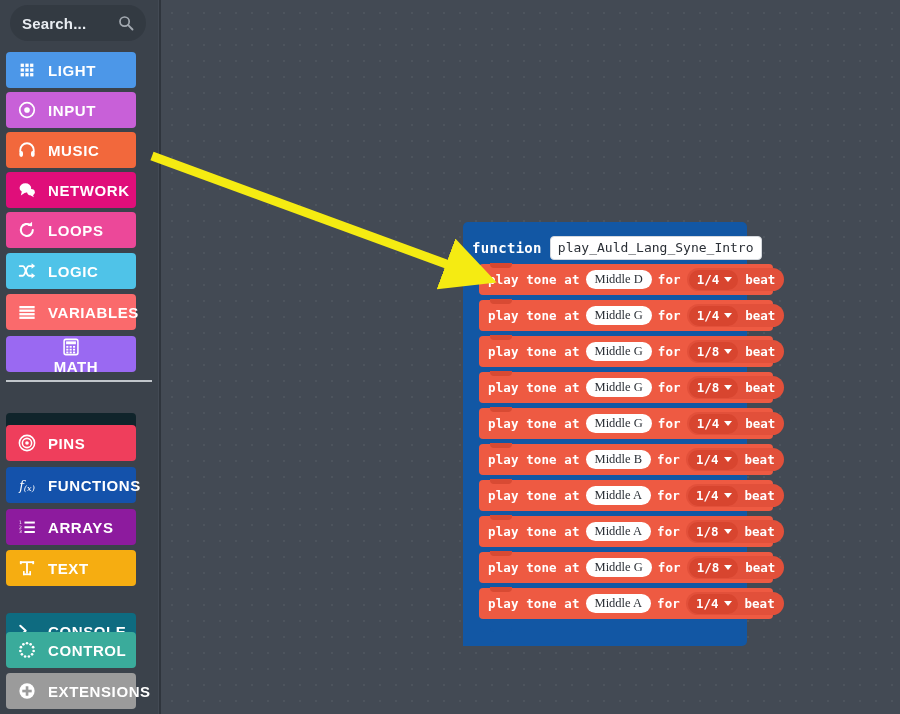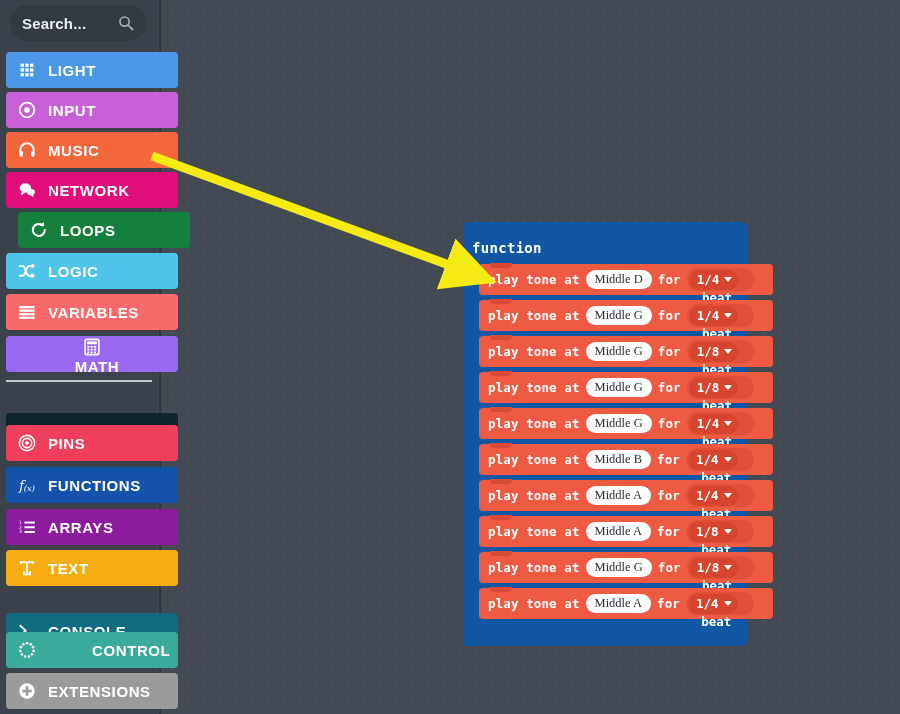--- a/index.html
+++ b/index.html
@@ -55,21 +55,21 @@
     font-size: 15px;
     font-weight: bold;
     letter-spacing: 0.2px;
     flex: 1;
   }
   .search-icon { width: 16px; height: 16px; flex: none; opacity: .75;}
 
   .cat {
     position: absolute;
     left: 6px;
-    width: 172px;
+    width: 130px;
     height: 36px;
     border-radius: 4px;
     display: flex;
     align-items: center;
     box-sizing: border-box;
     padding-left: 10px;
   }
   .cat .ico {
     width: 22px; height: 22px;
     flex: none;
@@ -194,21 +194,20 @@
   }
   .beat-group {
     display: flex;
     align-items: center;
     background: #e2503a;
     border-radius: 13px;
     margin-left: 6px;
     padding: 2px 9px 2px 2px;
     height: 23px;
     box-sizing: border-box;
-    flex-direction: column;
   }
   .beat-field {
     display: flex; align-items: center;
     background: #d8452f;
     border-radius: 11px;
     padding: 2px 6px 3px 8px;
     margin-right: 7px;
   }
   .beat-val {
     color: #ffffff;
@@ -303,21 +302,21 @@
         <span class="ico">
           <svg viewBox="0 0 22 22" width="20" height="20">
             <ellipse cx="9.2" cy="8.8" rx="6.4" ry="5.1" fill="#ffffff"></ellipse>
             <path d="M5.4 12.4 L4.2 17 L9.6 13.6 z" fill="#ffffff"></path>
             <ellipse cx="15.4" cy="13.4" rx="4.2" ry="3.4" fill="#ffffff"></ellipse>
             <path d="M17.4 16 L18.6 19 L14.6 16.8 z" fill="#ffffff"></path>
           </svg>
         </span>
         <span class="lbl">NETWORK</span>
       </div>
-      <div class="cat" style="top: 212px; background: #15803d; margin-left: 12px;">
+      <div class="cat" style="top: 212px; background: #ec4899;">
         <span class="ico">
           <svg viewBox="0 0 22 22" width="20" height="20">
             <path d="M17.4 11 a6.6 6.6 0 1 1 -2.6 -5.3" fill="none" stroke="#ffffff" stroke-width="2.3" stroke-linecap="round"></path>
             <path d="M16.6 1.8 L16.6 7 L11.4 6.2 z" fill="#ffffff"></path>
           </svg>
         </span>
         <span class="lbl">LOOPS</span>
       </div>
       <div class="cat" style="top: 253px; background: rgb(79, 195, 232);">
         <span class="ico">
@@ -414,21 +413,21 @@
       </div>
       <div class="cat" style="top: 613px; background: rgb(14, 107, 128);">
         <span class="ico">
           <svg viewBox="0 0 22 22" width="20" height="20">
             <path d="M3.6 5.2 L9.6 10.6 L3.6 16" fill="none" stroke="#ffffff" stroke-width="2.2" stroke-linecap="round" stroke-linejoin="round"></path>
             <rect x="10.6" y="15" width="8.2" height="2.2" fill="#ffffff"></rect>
           </svg>
         </span>
         <span class="lbl">CONSOLE</span>
       </div>
-      <div class="cat" style="top: 632px; background: rgb(58, 171, 155); gap: 44px;">
+      <div class="cat" style="top: 632px; background: rgb(58, 171, 155);">
         <span class="ico">
           <svg viewBox="0 0 22 22" width="20" height="20">
             <circle cx="11.0" cy="3.6" r="1.45" fill="#ffffff"></circle>
             <circle cx="15.0" cy="4.8" r="1.45" fill="#ffffff"></circle>
             <circle cx="17.7" cy="7.9" r="1.45" fill="#ffffff"></circle>
             <circle cx="18.3" cy="12.1" r="1.45" fill="#ffffff"></circle>
             <circle cx="16.6" cy="15.8" r="1.45" fill="#ffffff"></circle>
             <circle cx="13.1" cy="18.1" r="1.45" fill="#ffffff"></circle>
             <circle cx="8.9" cy="18.1" r="1.45" fill="#ffffff"></circle>
             <circle cx="5.4" cy="15.8" r="1.45" fill="#ffffff"></circle>
@@ -450,20 +449,21 @@
         <span class="lbl">EXTENSIONS</span>
       </div>
     </div>
 
   <div id="func-block">
     <div class="func-body"></div>
     <div class="func-arm"></div>
     <div class="func-hat"></div>
     <div class="func-hat-row">
       <span class="func-kw">function</span>
+      <span class="func-name">play_Auld_Lang_Syne_Intro</span>
     </div>
     <div class="func-bottom-notch"></div>
     <div id="stack">
         <div class="blk">
           <span class="t">play tone at</span>
           <span class="note-field">Middle D</span>
           <span class="t">for</span>
           <span class="beat-group">
             <span class="beat-field">
               <span class="beat-val">1/4</span>

